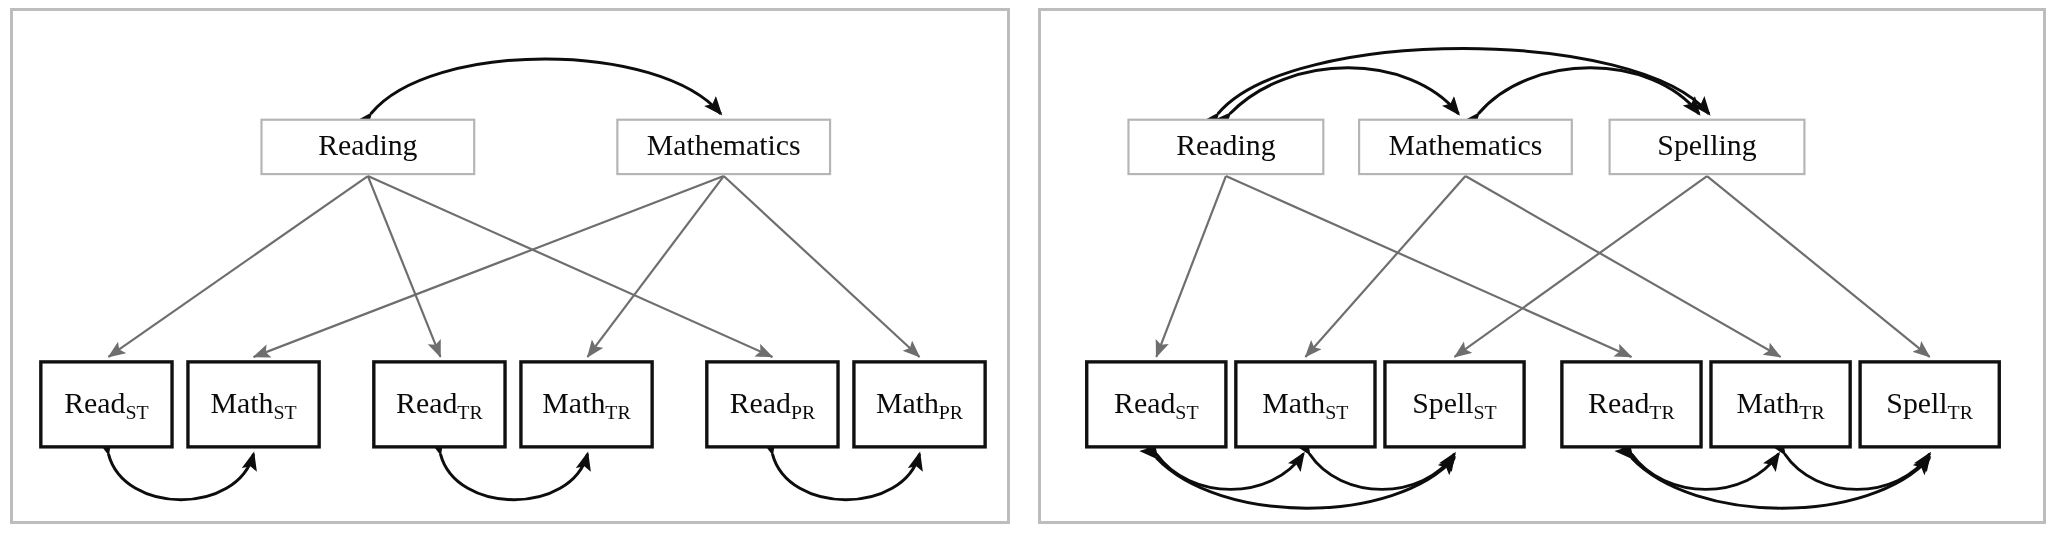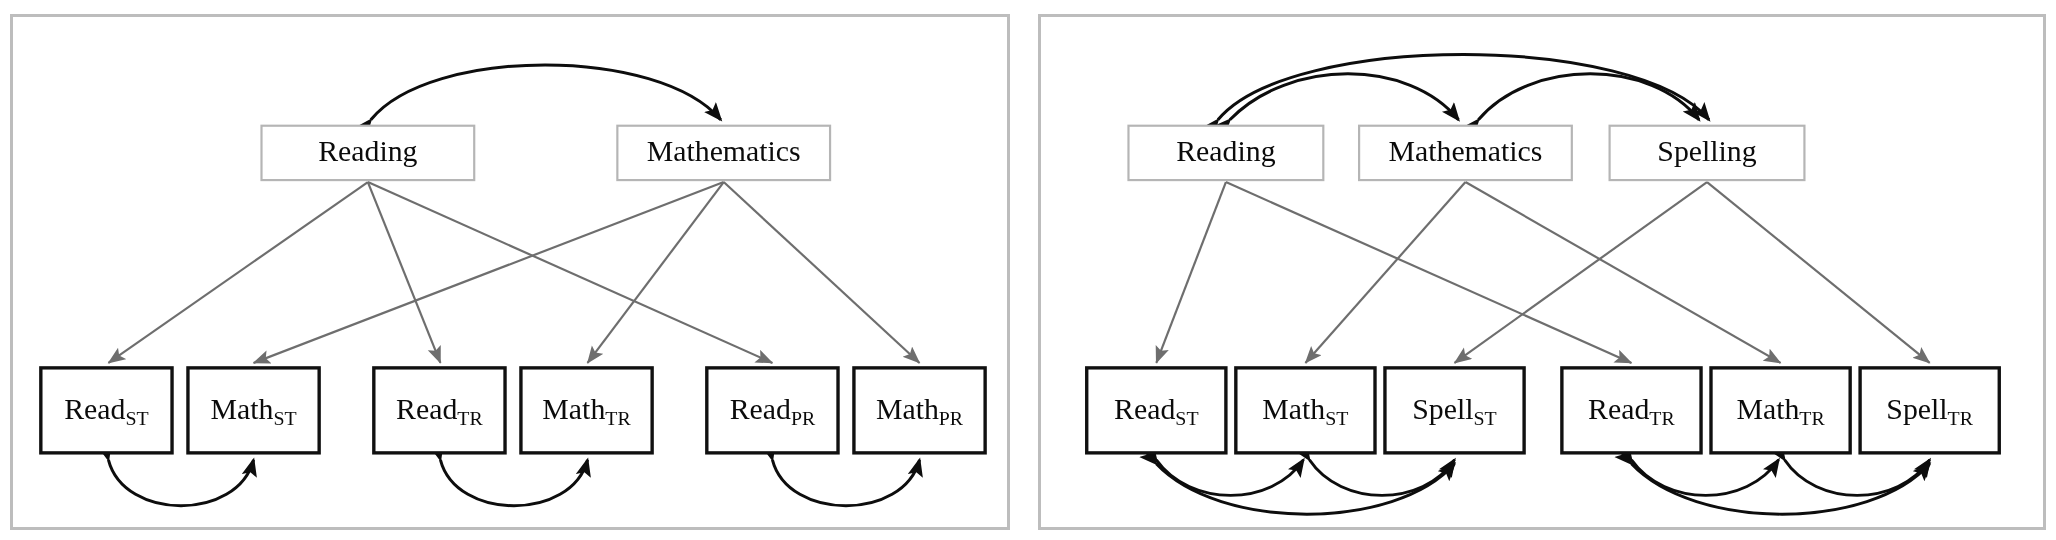--- a/index.html
+++ b/index.html
@@ -13,21 +13,21 @@
   }
   #figure {
     position: relative;
     width: 2056px;
     height: 540px;
     background: #ffffff;
     overflow: hidden;
   }
   .panel {
     position: absolute;
-    top: 14px;
+    top: 8px;
     height: 516px;
     background: #ffffff;
     border: 3px solid #bdbdbd;
     box-sizing: border-box;
   }
   #panel-left  { left: 10px;   width: 1000px; }
   #panel-right { left: 1038px; width: 1008px; }
 
   .panel svg {
     display: block;

